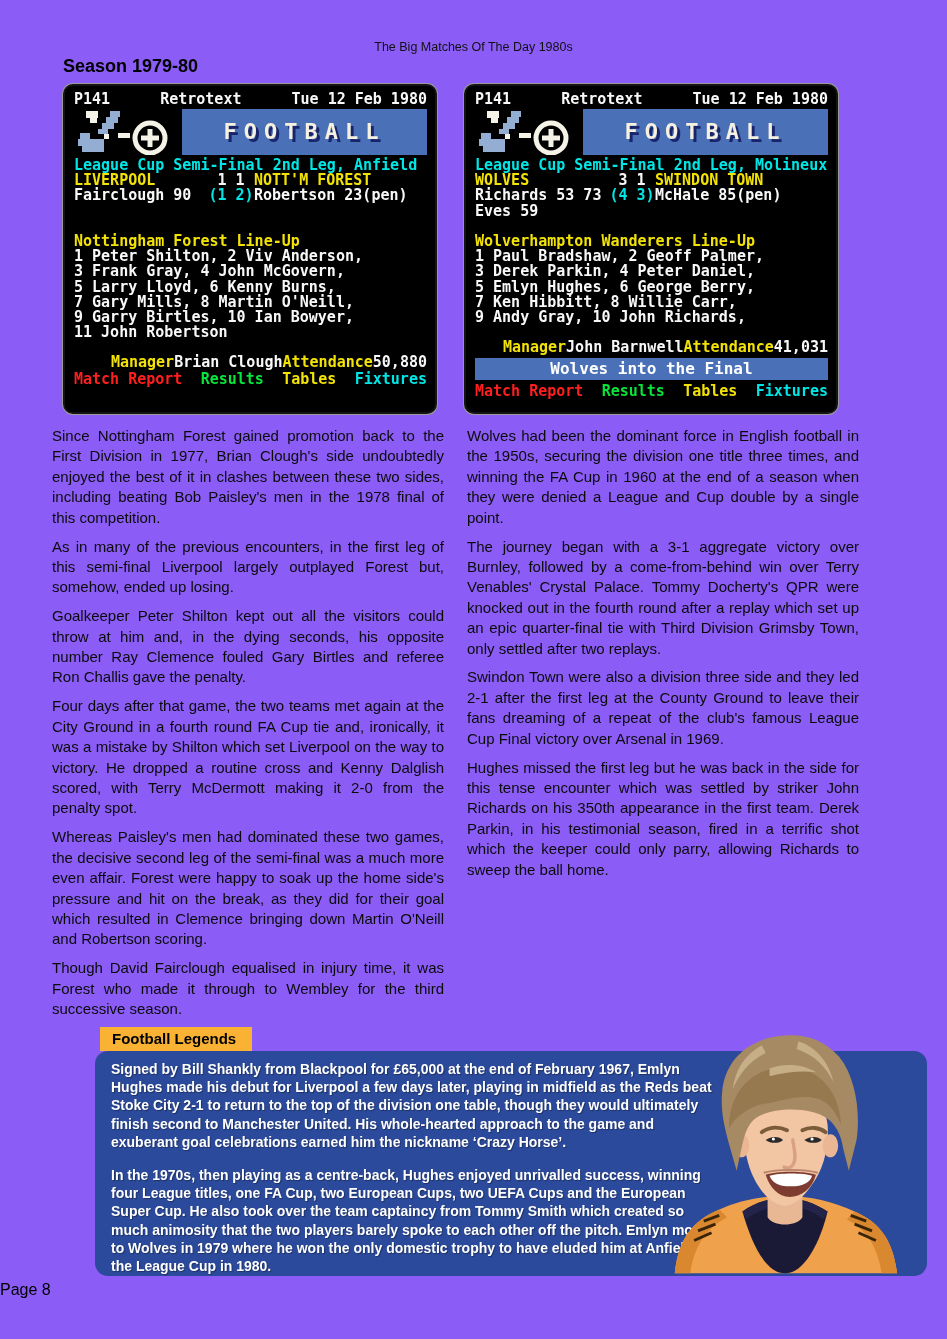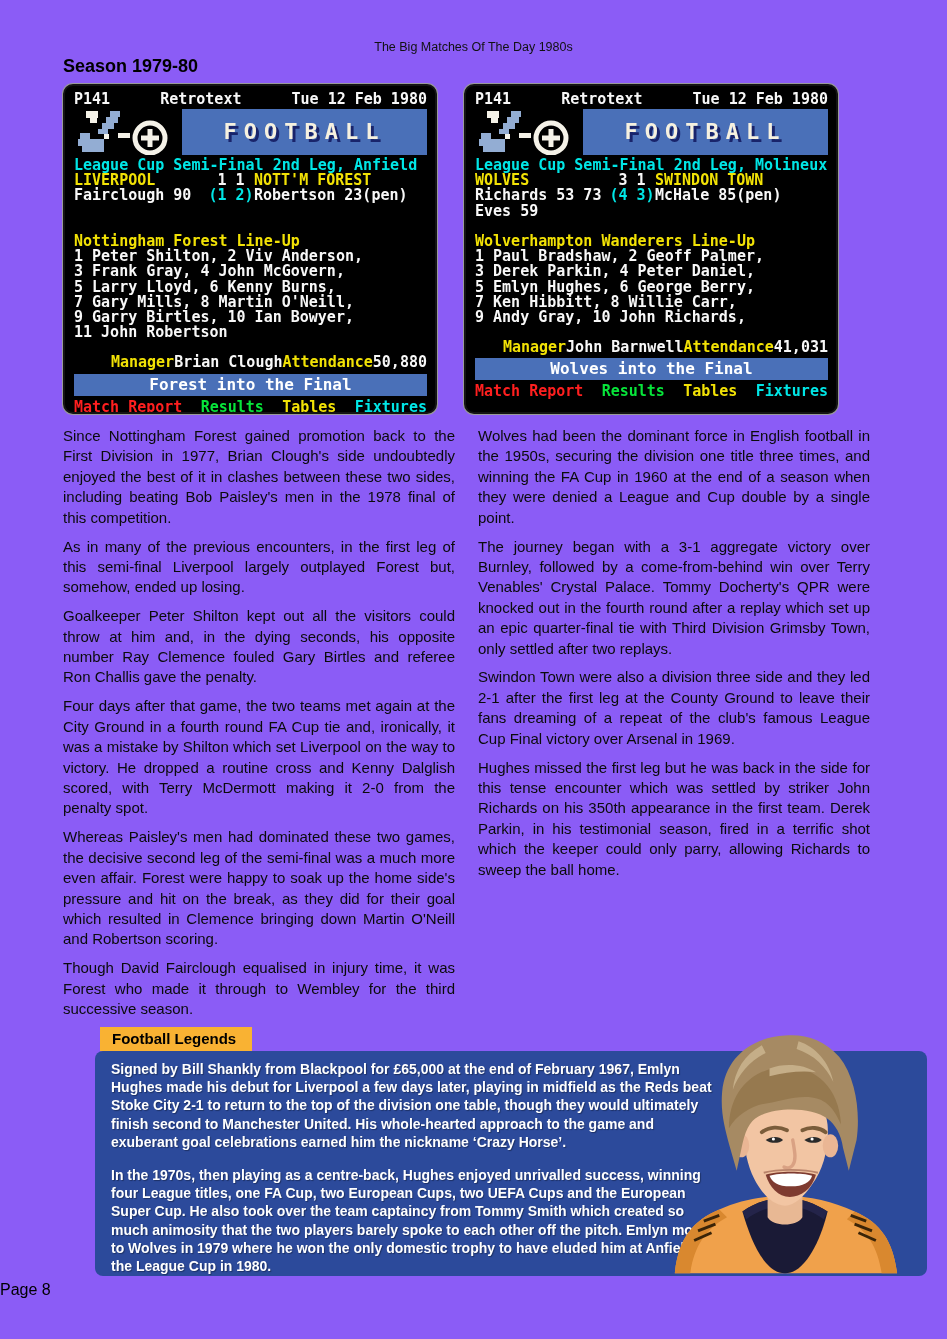--- a/index.html
+++ b/index.html
@@ -27,30 +27,30 @@
   .tt-3col{display:grid;grid-template-columns:38% 13% 49%;}
   .tt-3col .mid{text-align:center;}
   .tt-mgr{display:flex;justify-content:flex-end;white-space:nowrap;}
   .tt-headline{height:22px;line-height:22px;background:#4a70b8;margin:3px 0 3px;
                text-align:center;font-size:16px;color:#fff;}
   .tt-nav{display:flex;justify-content:space-between;height:16px;line-height:16px;}
   .c-w{color:#f8f8f8}.c-y{color:#f2e205}.c-c{color:#00e6e6}
   .c-r{color:#ff1f1f}.c-g{color:#07e53a}
 
   
-  .articles{position:absolute;top:426px;left:63px;width:807px;display:flex;gap:23px;}
+  .articles{position:absolute;top:426px;left:52px;width:807px;display:flex;gap:23px;}
   .article-col{width:392px;font-size:15px;line-height:20.4px;text-align:justify;color:#0b0b0b;}
   .article-col p{margin:0 0 8.5px 0;}
 
   
   .legends{position:absolute;top:1027px;left:0;width:947px;padding-left:37px;}
   .legends-tab{display:inline-block;margin-left:63px;background:#f9b233;color:#000;
                font-weight:bold;font-size:15px;padding:3px 16px 4px 12px;position:relative;z-index:3;}
   .legends-box{position:relative;margin-left:58px;width:832px;height:225px;box-sizing:border-box;
-               background:#2c4a9b;border-radius:8px;padding:9px 18px 6px 16px;}
+               background:#2c4a9b;border-radius:13px;padding:9px 18px 6px 16px;}
   .legends-box p{margin:0 0 15px 0;width:606px;color:#fff;font-weight:bold;
                  font-size:14px;line-height:18.2px;text-shadow:1px 1px 1px rgba(0,0,0,.35);}
   .portrait{position:absolute;right:26px;bottom:0;width:232px;height:247px;}
 
   .page-footer{position:absolute;top:1281px;left:0;width:100%;font-size:16px;}
 </style>
 </head>
 <body>
 
 <div class="page">
@@ -112,21 +112,20 @@
       <div class="tt-line c-w">7 Gary Mills, 8 Martin O'Neill,</div>
       <div class="tt-line c-w">9 Garry Birtles, 10 Ian Bowyer,</div>
       <div class="tt-line c-w">11 John Robertson</div>
       <div class="tt-line"></div>
       <div class="tt-line tt-mgr">
         <span class="c-y">Manager</span>
         <span class="c-w">Brian Clough</span>
         <span class="c-y">Attendance</span>
         <span class="c-w">50,880</span>
       </div>
-      <div class="tt-headline">Forest into the Final</div>
       <div class="tt-nav">
         <span class="c-r">Match Report</span>
         <span class="c-g">Results</span>
         <span class="c-y">Tables</span>
         <span class="c-c">Fixtures</span>
       </div>
     </div>
 
     <div class="tt">
       <div class="tt-head">

